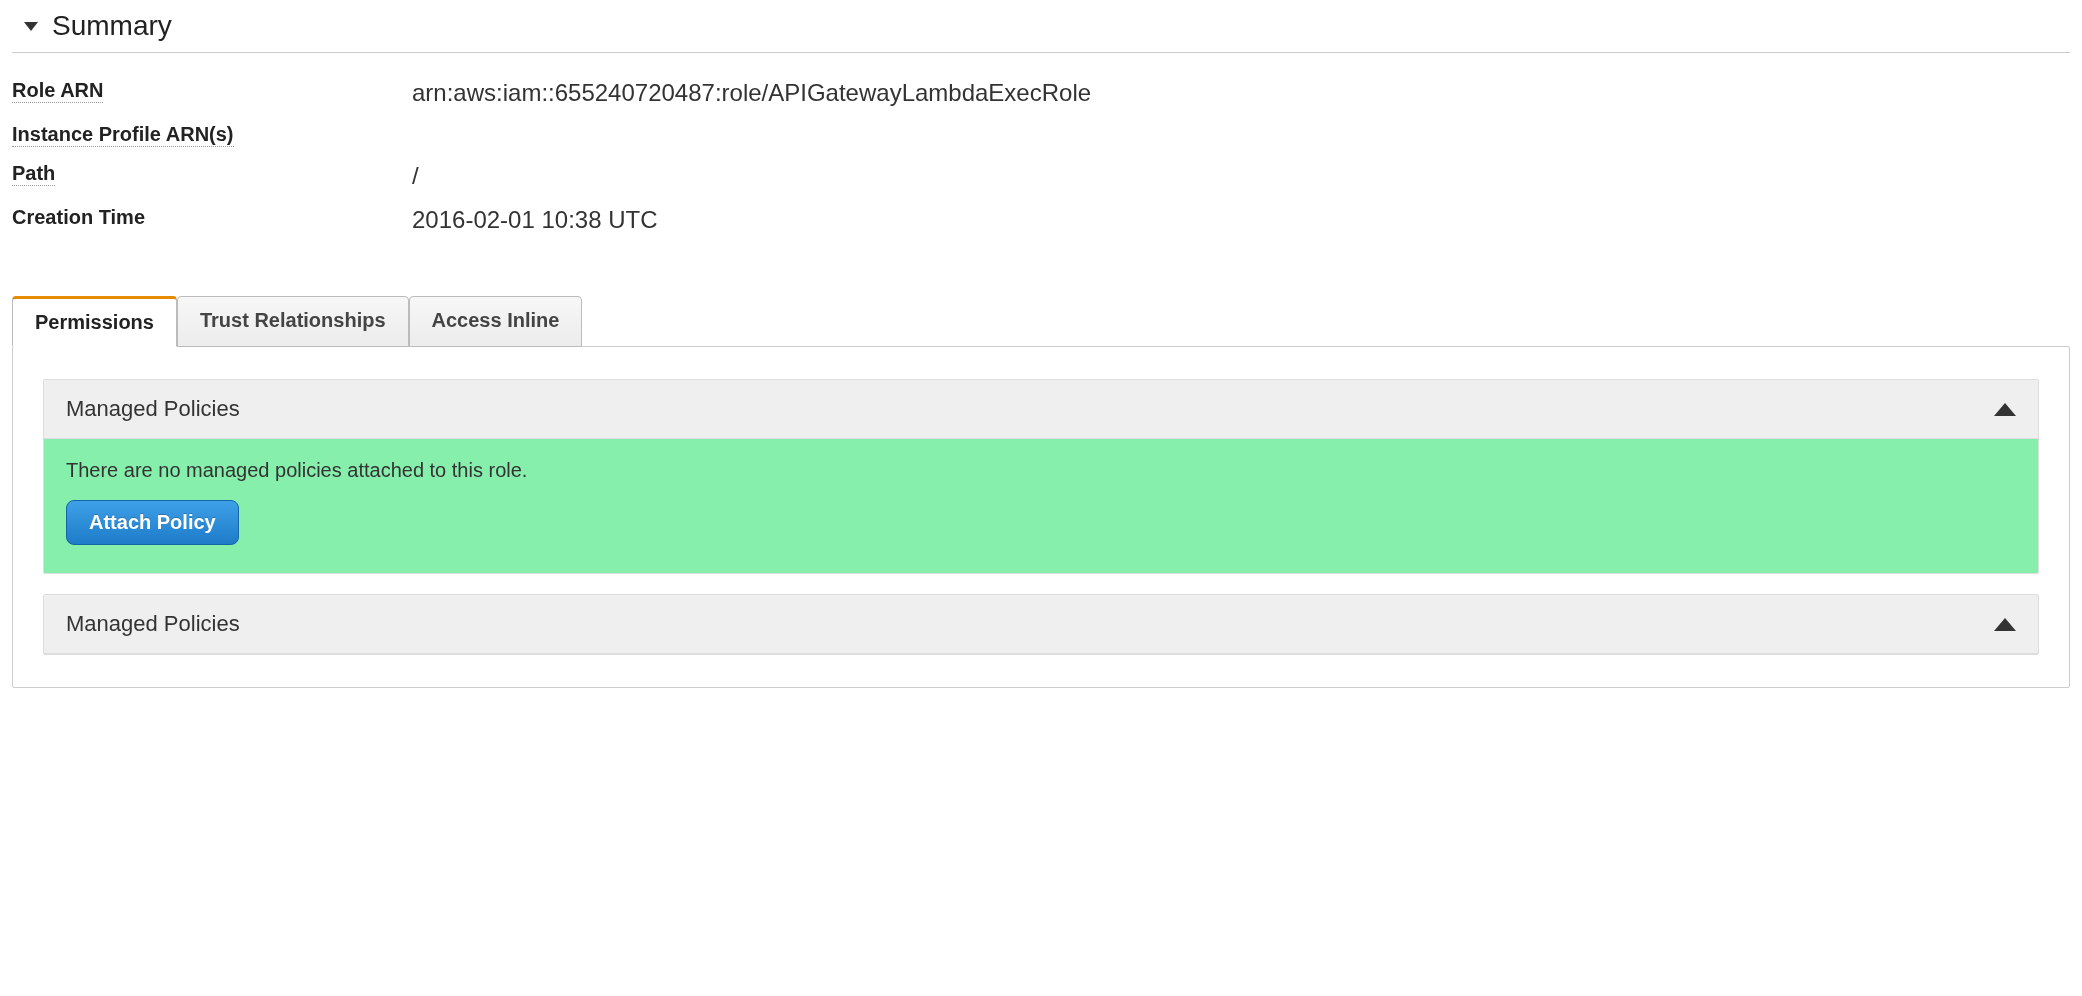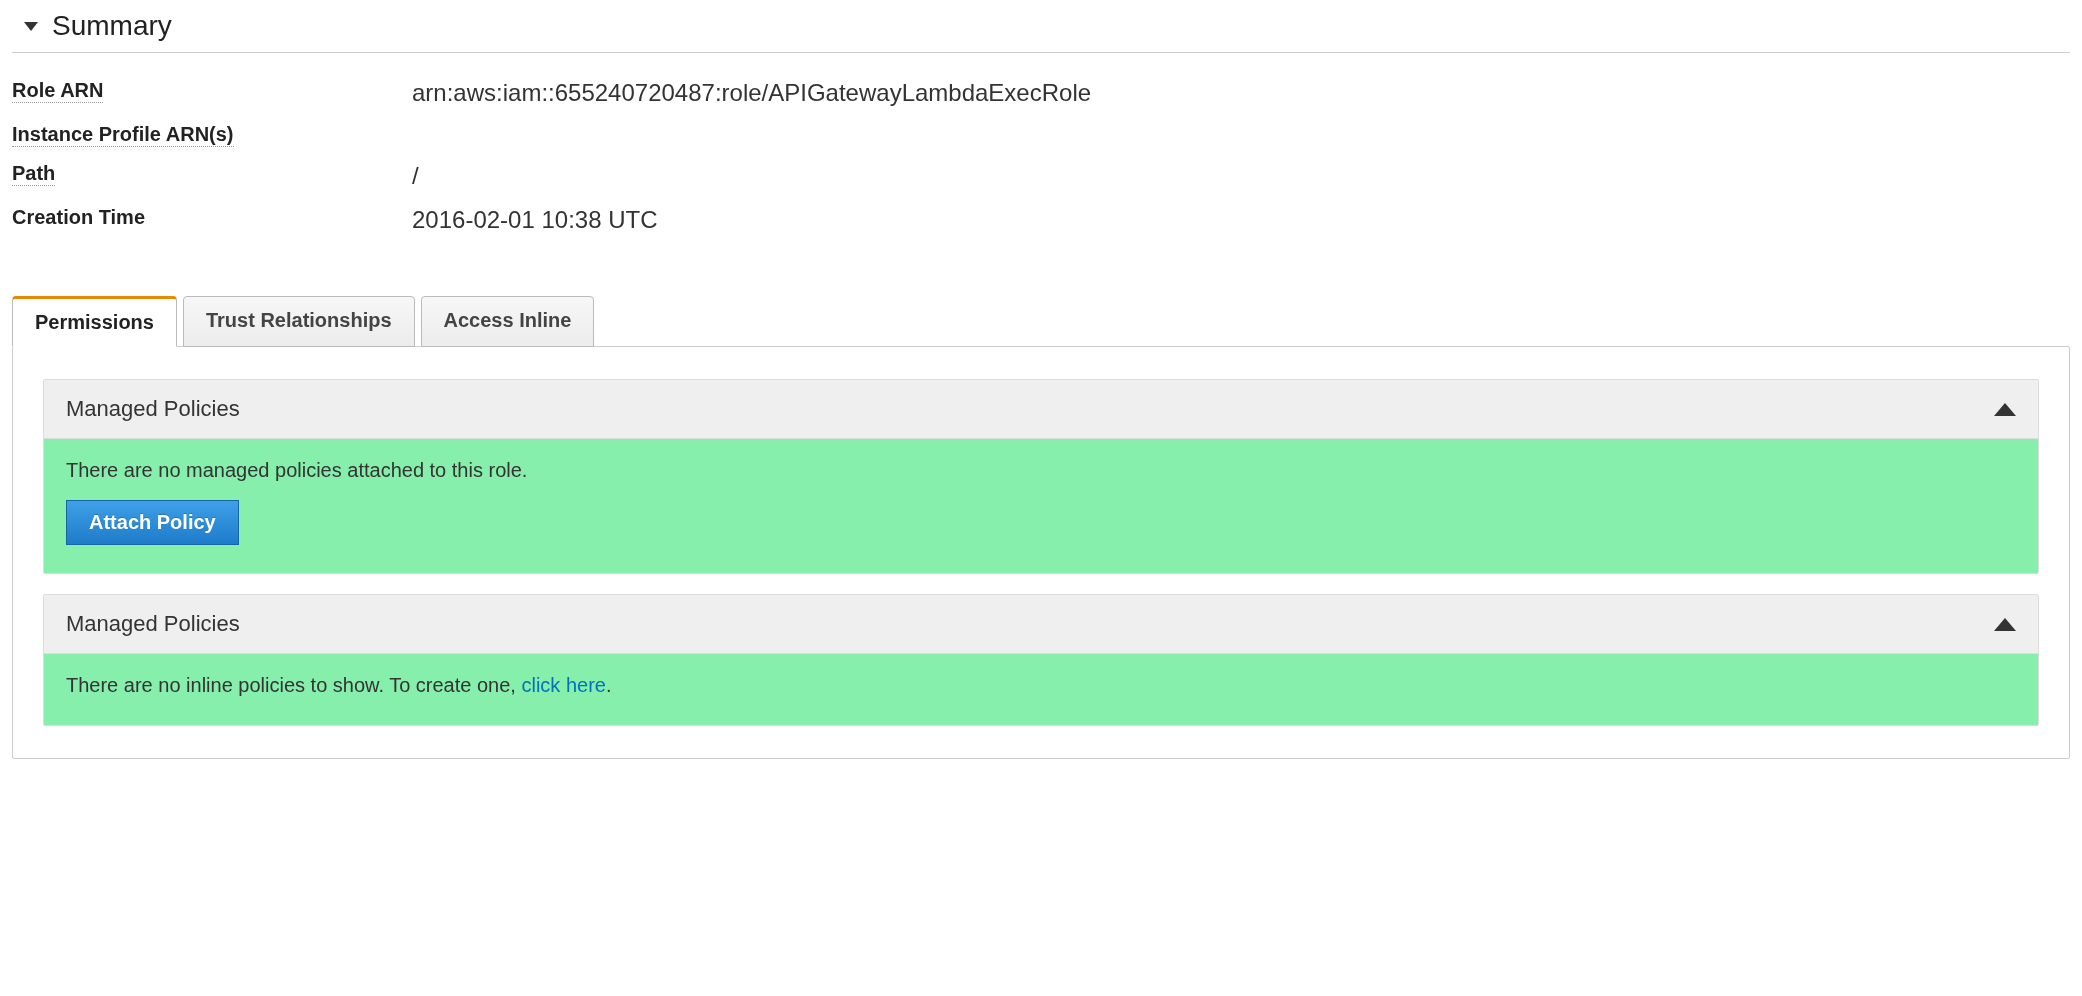--- a/index.html
+++ b/index.html
@@ -61,21 +61,21 @@
       padding-bottom: 1px;
       text-align: center;
     }
     .kv-value {
       font-size: 24px;
       color: #333;
       font-weight: 400;
     }
     .tabs {
       display: flex;
-      gap: 6px;
+      gap: 0;
       padding-left: 0;
       margin-top: 20px;
     }
     .tab {
       padding: 12px 22px;
       border: 1px solid #bbb;
       border-radius: 4px 4px 0 0;
       background: linear-gradient(#f7f7f7, #ececec);
       font-size: 20px;
       font-weight: 700;
@@ -132,21 +132,21 @@
       margin-bottom: 18px;
     }
     .panel-msg:last-child {
       margin-bottom: 0;
     }
     .btn-primary {
       display: inline-block;
       padding: 10px 22px;
       background: linear-gradient(#3ea1e8, #1e7bc8);
       border: 1px solid #1365a6;
-      border-radius: 0;
+      border-radius: 8px;
       color: #fff;
       font-size: 20px;
       font-weight: 700;
       cursor: pointer;
       text-shadow: 0 -1px 0 rgba(0,0,0,0.2);
     }
     .link {
       color: #0073bb;
       cursor: pointer;
     }
@@ -197,23 +197,17 @@
         <div class="panel-msg">There are no managed policies attached to this role.</div>
         <button class="btn-primary">Attach Policy</button>
       </div>
     </div>
 
     <div class="panel-section">
       <div class="panel-section-header">
         <div class="panel-section-title">Managed Policies</div>
         <div class="chevron-up"></div>
       </div>
-      <div class="panel-section-body">
-        <div class="panel-msg">
-          <span>There are no inline policies to show. To create one, </span>
-          <span class="link">click here</span><span>.</span>
-        </div>
-      </div>
     </div>
 
   </div>
 
 </div>
 
 </body></html>

